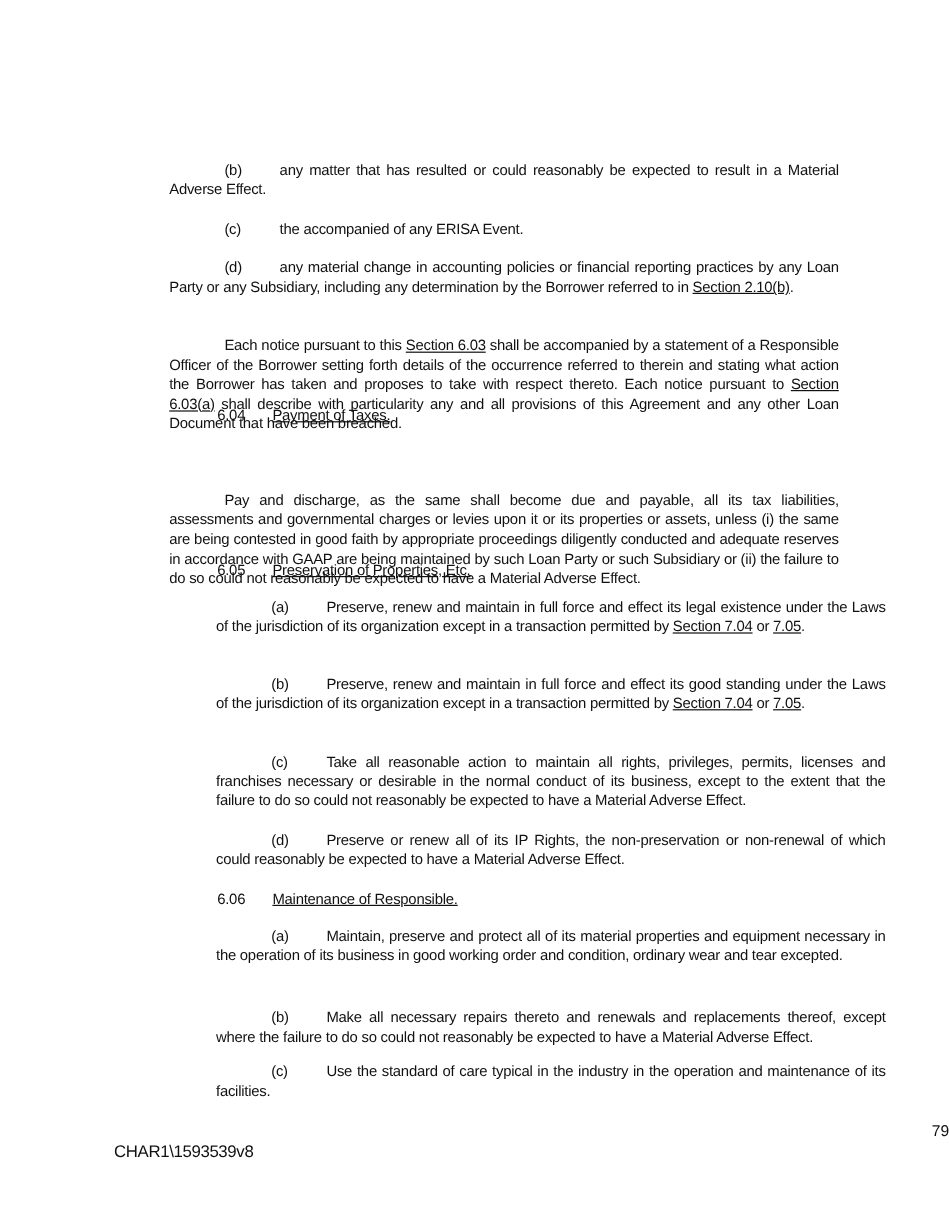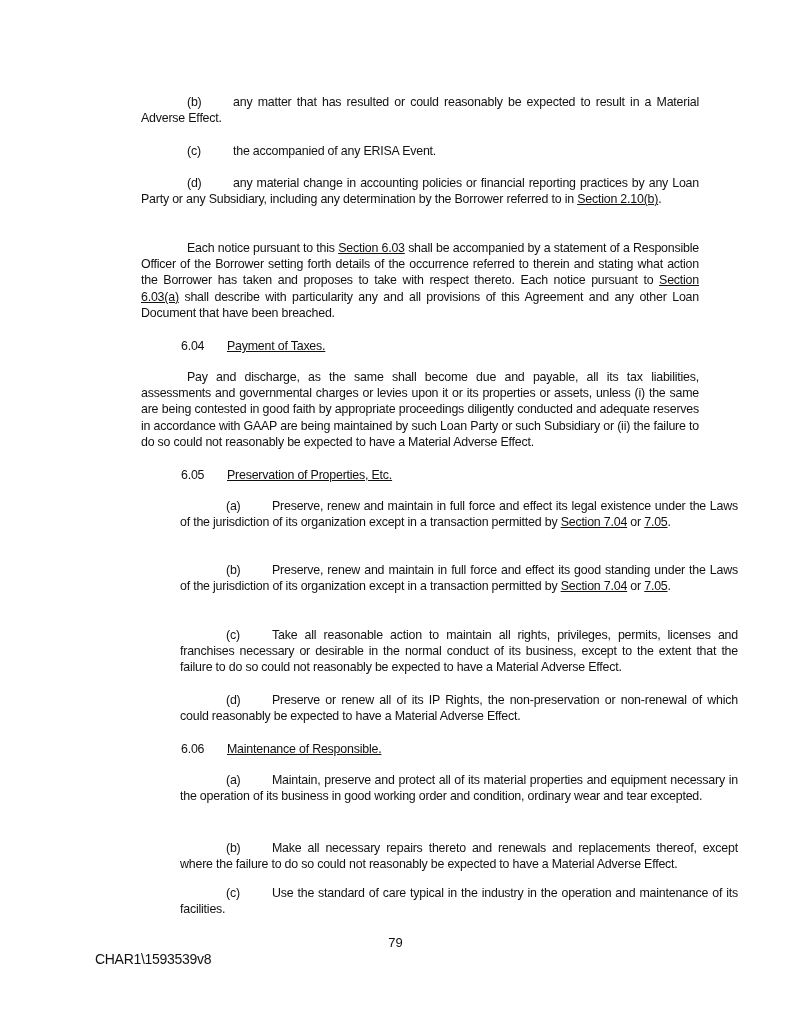--- a/index.html
+++ b/index.html
@@ -1,26 +1,26 @@
 <!DOCTYPE html>
 <html><head>
 <meta charset="utf-8">
 <style>
   html, body { margin: 0; padding: 0; background: #ffffff; }
   body { width: 791px; height: 1024px; position: relative; overflow: hidden;
          font-family: "Liberation Sans", sans-serif; color: #111; }
   .page { position: absolute; left: 141px; top: 0; width: 558px; font-size: 12.4px; line-height: 16.2px; letter-spacing: -0.2px; }
   .blk { position: absolute; left: 0; width: 558px; text-align: justify; margin: 0; }
-  .ind1 { text-indent: 46px; }
+  .ind1 { text-indent: 46px; margin-top: 40px; }
   .ind2 { text-indent: 46px; margin-left: 39px; }
   .lbl { display: inline-block; width: 46px; text-indent: 0; }
   .sec { position: absolute; left: 0; width: 558px; margin-left: 40px; }
   .secnum { display: inline-block; width: 46px; }
   u, .u { }
-  .pageno { position: absolute; left: 0; width: 791px; text-align: center; top: 935px; font-size: 13px; }
+  .pageno { position: absolute; left: 0; width: 791px; text-align: right; top: 935px; font-size: 13px; }
   .docid { position: absolute; left: 95px; top: 951px; font-size: 14px; letter-spacing: -0.3px; }
 </style>
 </head>
 <body>
 
 <div class="page">
 
   <p class="blk ind1" style="top:94px"><span class="lbl">(b)</span><span>any matter that has resulted or could reasonably be expected to result in a Material Adverse Effect.</span></p>
 
   <p class="blk ind1" style="top:143px"><span class="lbl">(c)</span><span>the accompanied of any ERISA Event.</span></p>

